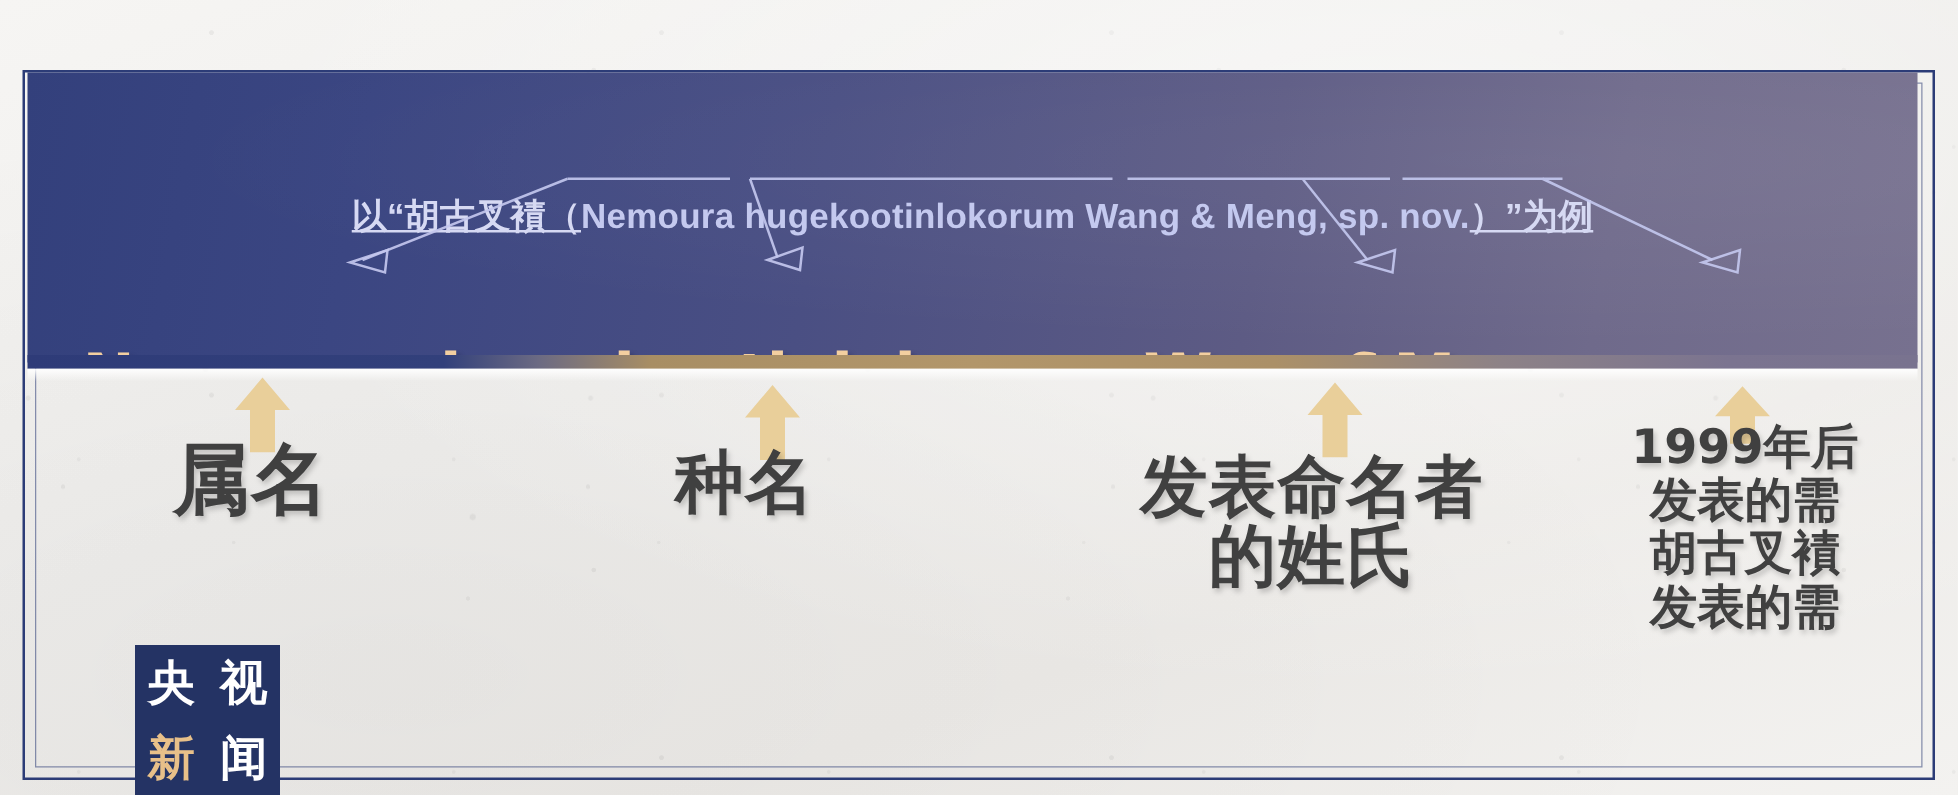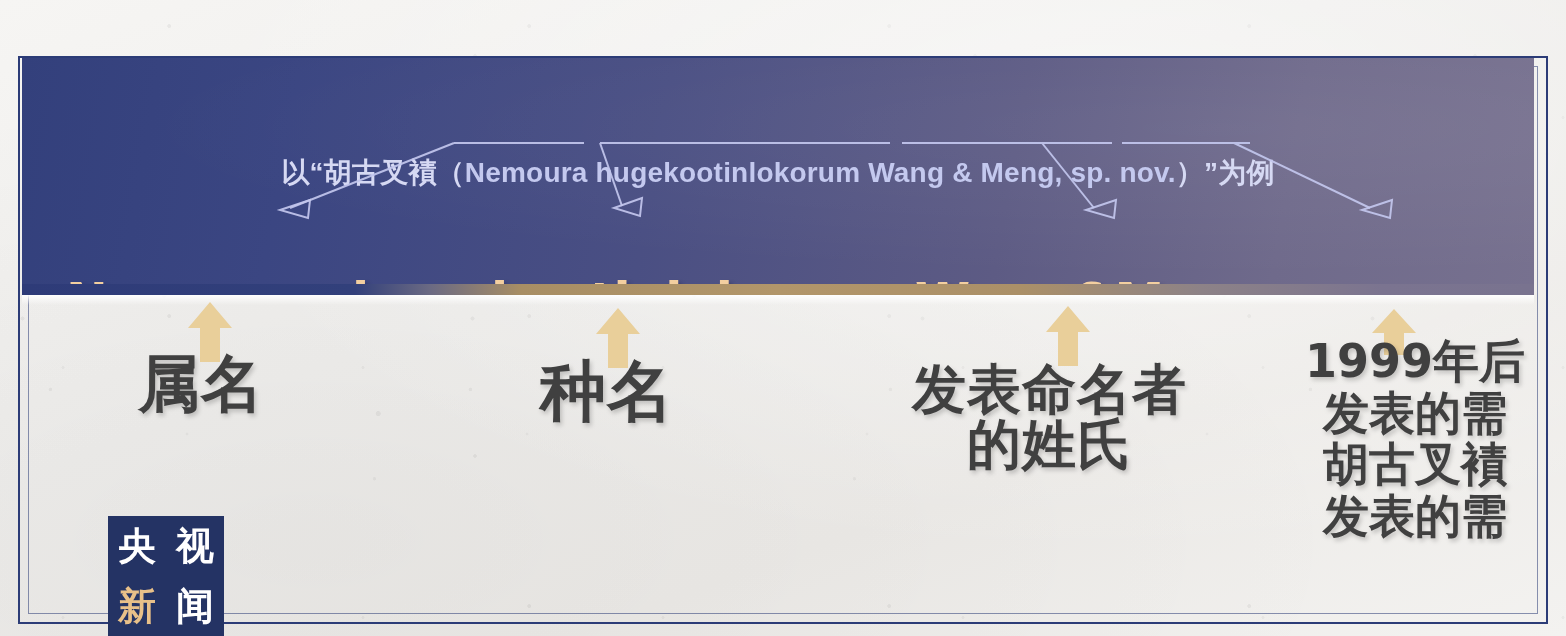--- a/index.html
+++ b/index.html
@@ -65,21 +65,21 @@
     background:linear-gradient(180deg,rgba(255,255,255,.95),rgba(255,255,255,0));
   }
 
   
   #caption{
     position:absolute;left:0;top:96px;width:1512px;
     text-align:center;color:#c9cdf0;
     font-size:28px;font-weight:700;letter-spacing:.2px;
     white-space:nowrap;
   }
-  #caption .cn{color:#d6d9f3;}
+  #caption .cn{color:#d6d9f3;text-decoration:underline;}
   #caption .latin{color:#c4c9ef;font-style:normal;text-align:right;}
 
   
   #lines{position:absolute;left:0;top:0;width:1512px;height:232px;}
 
   
   .gold{
     position:absolute;top:214px;
     color:#f3cfa0;
     font-size:50px;font-weight:900;
@@ -106,23 +106,23 @@
     white-space:pre-line;
     text-align:center;
     -webkit-text-stroke:7px #ffffff;
     paint-order:stroke fill;
     filter:drop-shadow(2px 3px 2px rgba(0,0,0,.18));
     letter-spacing:1px;
   }
   .cnlabel span{ -webkit-text-stroke:0; }
 
   #l0{left:138px;top:352px;font-size:62px;}
-  #l1{left:540px;top:358px;font-size:66px;}
+  #l1{left:540px;top:358px;font-size:55px;}
   #l2{left:912px;top:362px;font-size:54px;}
-  #l3{left:1305px;top:336px;font-size:46px;line-height:1.12;letter-spacing:0;-webkit-text-stroke:6px #ffffff;}
+  #l3{left:1305px;top:336px;font-size:38px;line-height:1.12;letter-spacing:0;-webkit-text-stroke:6px #ffffff;}
 
   
   #logo{
     position:absolute;left:108px;top:516px;width:116px;height:120px;
     background:#243364;
     display:grid;grid-template-columns:1fr 1fr;grid-template-rows:1fr 1fr;
     align-items:center;justify-items:center;
     font-family:"DejaVu Sans","Liberation Sans",sans-serif;
     font-weight:900;font-size:38px;line-height:1;
   }

